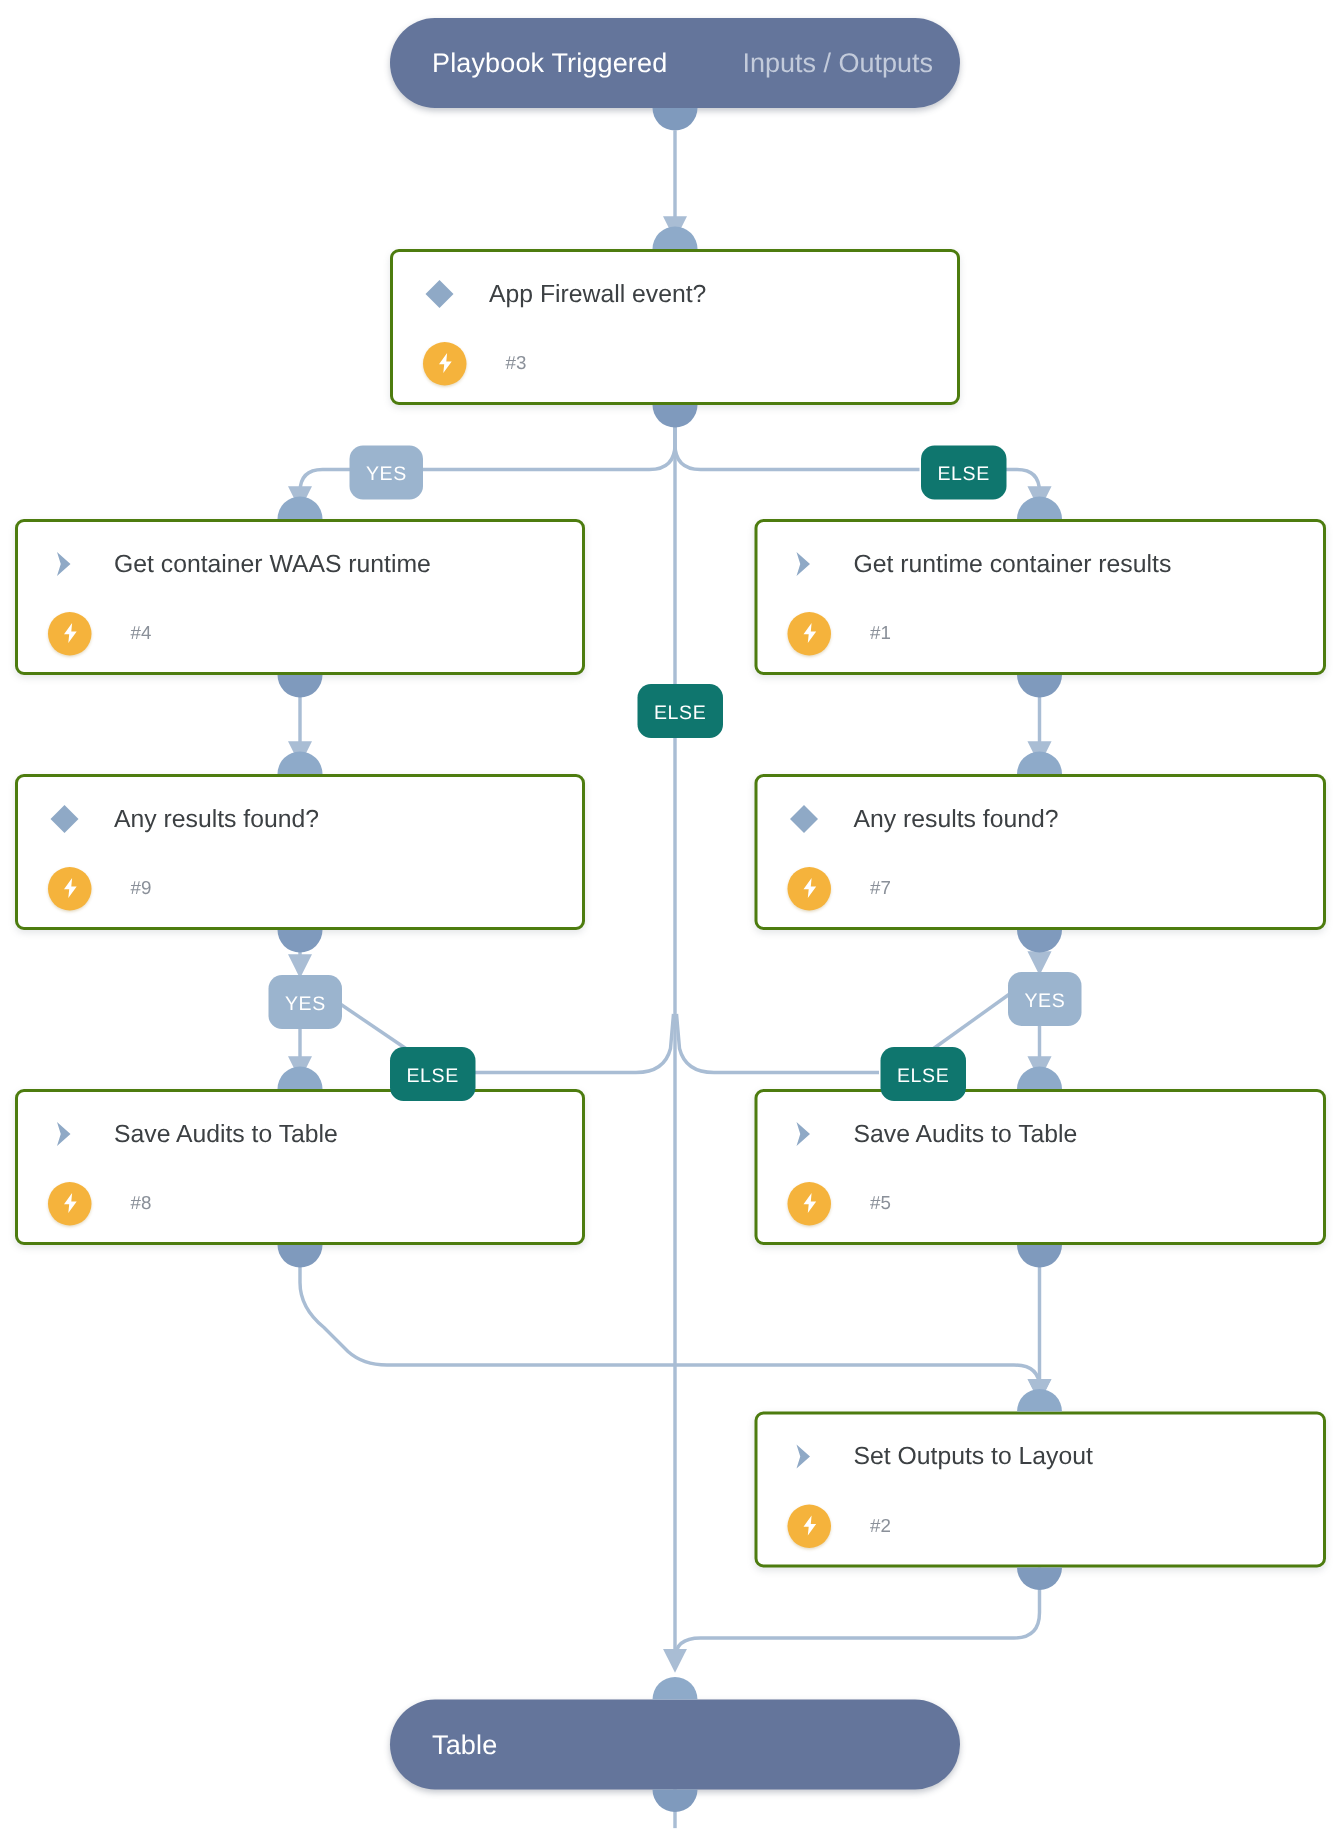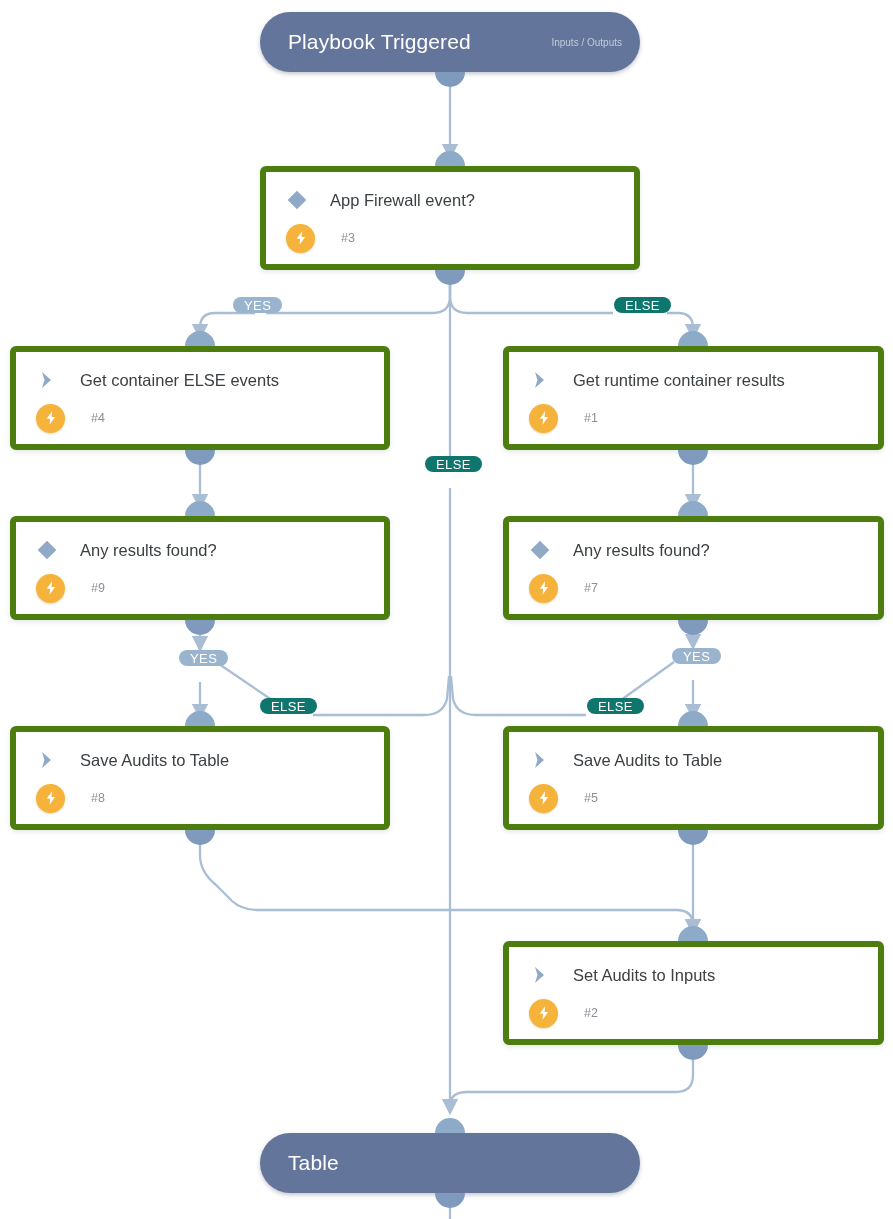--- a/index.html
+++ b/index.html
@@ -29,38 +29,38 @@
     background: #637architecture;
     background: #64759b;
     border-radius: 34px;
     box-shadow: 0 2px 4px rgba(60,70,90,0.30);
     display: flex;
     align-items: center;
     z-index: 4;
   }
   .terminal .t-title {
     color: #ffffff;
-    font-size: 21px;
+    font-size: 18px;
     margin-left: 28px;
     letter-spacing: .1px;
     white-space: nowrap;
   }
   .terminal .t-sub {
     color: #c3cbdb;
-    font-size: 10px;
+    font-size: 18px;
     position: absolute;
     right: 18px;
     white-space: nowrap;
   }
 
   
   .card {
     position: absolute;
     background: #ffffff;
-    border: 6px solid #4d7c0f;
+    border: 2px solid #4d7c0f;
     border-radius: 6px;
     box-shadow: 0 2px 5px rgba(120,128,140,0.20);
     z-index: 4;
   }
   .card-row-top {
     position: absolute;
     left: 0; top: 0;
     width: 100%;
     height: 56px;
     display: flex;
@@ -117,21 +117,21 @@
     border-radius: 0 0 15px 15px;
   }
   .port.in {
     background: #8eaac9;
     border-radius: 15px 15px 0 0;
   }
 
   
   .blabel {
     position: absolute;
-    height: 16px;
+    height: 36px;
     min-width: 42px;
     border-radius: 9px;
     display: flex;
     align-items: center;
     justify-content: center;
     font-size: 13px;
     letter-spacing: .4px;
     z-index: 6;
     padding: 0 11px;
   }
@@ -241,21 +241,21 @@
     </div>
   </div>
 
   <div class="card" style="left:10px; top:346px; width:380px; height:104px;">
     <div class="card-row-top">
       <span class="node-type-icon">
         <svg width="24" height="24" viewBox="0 0 24 24">
             <path d="M7 4 L16 12 L7 20 L9.5 12 Z" fill="#8fa9c6"></path>
           </svg>
       </span>
-      <span class="card-title">Get container ELSE events</span>
+      <span class="card-title">Get container WAAS runtime</span>
     </div>
     <div class="card-row-bot">
       <span class="bolt">
         <svg width="16" height="16" viewBox="0 0 24 24">
             <path d="M13.6 2 5.5 13.2h5.2L9.8 22l8.4-11.6h-5.4z" fill="#ffffff"></path>
           </svg>
       </span>
       <span class="card-num">#4</span>
     </div>
   </div>
@@ -355,21 +355,21 @@
     </div>
   </div>
 
   <div class="card" style="left:503px; top:941px; width:381px; height:104px;">
     <div class="card-row-top">
       <span class="node-type-icon">
         <svg width="24" height="24" viewBox="0 0 24 24">
             <path d="M7 4 L16 12 L7 20 L9.5 12 Z" fill="#8fa9c6"></path>
           </svg>
       </span>
-      <span class="card-title">Set Audits to Inputs</span>
+      <span class="card-title">Set Outputs to Layout</span>
     </div>
     <div class="card-row-bot">
       <span class="bolt">
         <svg width="16" height="16" viewBox="0 0 24 24">
             <path d="M13.6 2 5.5 13.2h5.2L9.8 22l8.4-11.6h-5.4z" fill="#ffffff"></path>
           </svg>
       </span>
       <span class="card-num">#2</span>
     </div>
   </div>

